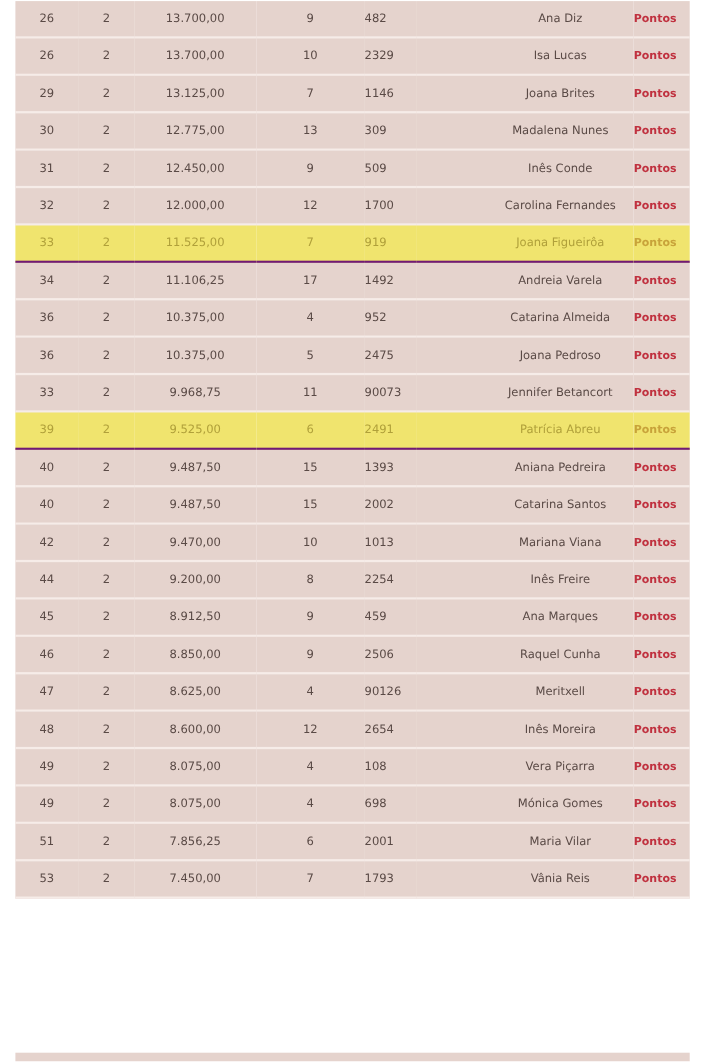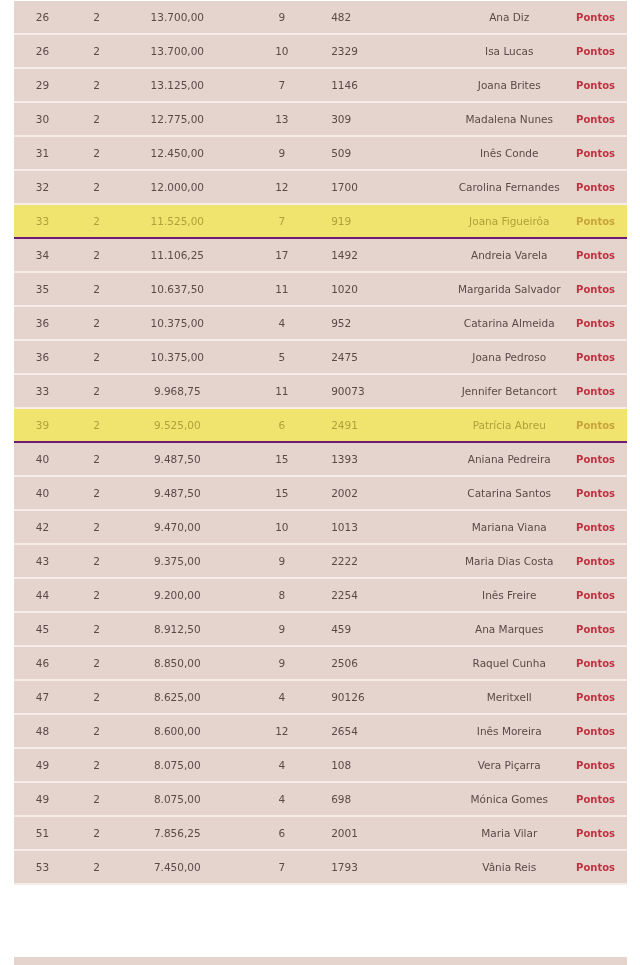--- a/index.html
+++ b/index.html
@@ -166,31 +166,20 @@
     <td class="c-cat">2</td>
     <td class="c-pts">11.106,25</td>
     <td class="c-tor">17</td>
     <td class="c-id">1492</td>
     <td class="c-name">Andreia Varela</td>
     <td class="c-action">
       <span class="link">Pontos</span>
     </td>
   </tr>
 
-  <tr class="row">
-    <td class="c-pos">35</td>
-    <td class="c-cat">2</td>
-    <td class="c-pts">10.637,50</td>
-    <td class="c-tor">11</td>
-    <td class="c-id">1020</td>
-    <td class="c-name">Margarida Salvador</td>
-    <td class="c-action">
-      <span class="link">Pontos</span>
-    </td>
-  </tr>
 
   <tr class="row">
     <td class="c-pos">36</td>
     <td class="c-cat">2</td>
     <td class="c-pts">10.375,00</td>
     <td class="c-tor">4</td>
     <td class="c-id">952</td>
     <td class="c-name">Catarina Almeida</td>
     <td class="c-action">
       <span class="link">Pontos</span>
@@ -262,31 +251,20 @@
     <td class="c-cat">2</td>
     <td class="c-pts">9.470,00</td>
     <td class="c-tor">10</td>
     <td class="c-id">1013</td>
     <td class="c-name">Mariana Viana</td>
     <td class="c-action">
       <span class="link">Pontos</span>
     </td>
   </tr>
 
-  <tr class="row">
-    <td class="c-pos">43</td>
-    <td class="c-cat">2</td>
-    <td class="c-pts">9.375,00</td>
-    <td class="c-tor">9</td>
-    <td class="c-id">2222</td>
-    <td class="c-name">Maria Dias Costa</td>
-    <td class="c-action">
-      <span class="link">Pontos</span>
-    </td>
-  </tr>
 
   <tr class="row">
     <td class="c-pos">44</td>
     <td class="c-cat">2</td>
     <td class="c-pts">9.200,00</td>
     <td class="c-tor">8</td>
     <td class="c-id">2254</td>
     <td class="c-name">Inês Freire</td>
     <td class="c-action">
       <span class="link">Pontos</span>

